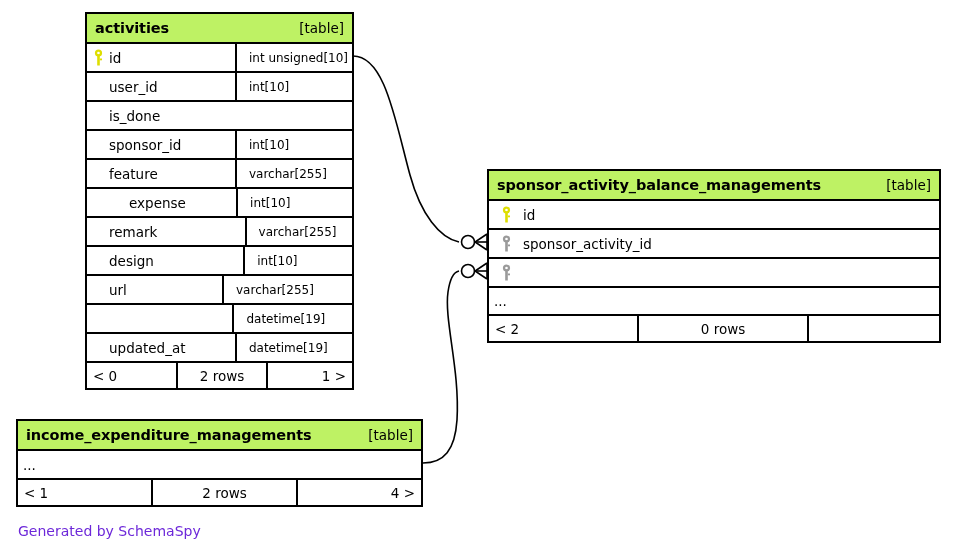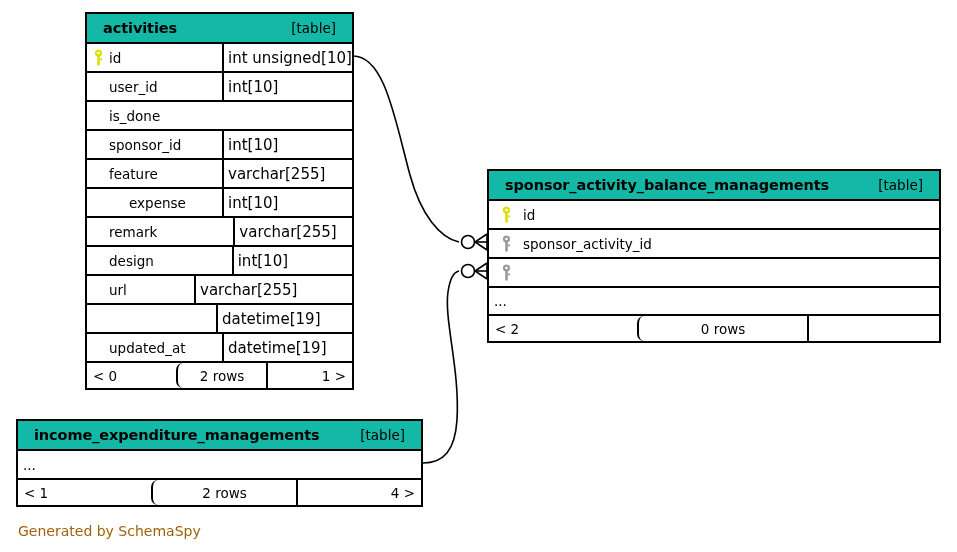--- a/index.html
+++ b/index.html
@@ -31,24 +31,24 @@
     position: absolute;
     background: #ffffff;
     border: 2px solid #000000;
     box-sizing: border-box;
     z-index: 2;
   }
   .tbl-header {
     display: flex;
     align-items: center;
     justify-content: space-between;
-    background: #14b8a6;
+    background: #bef264;
     border-bottom: 2px solid #000000;
     box-sizing: border-box;
-    padding: 0 16px;
+    padding: 0 8px;
     height: 30px;
   }
   .tbl-title {
     font-weight: bold;
     font-size: 14.5px;
     color: #000000;
     letter-spacing: -0.1px;
     white-space: nowrap;
   }
   .tbl-tag {
@@ -71,25 +71,26 @@
     font-size: 13.5px;
     color: #000000;
     white-space: nowrap;
     overflow: hidden;
   }
   .cell-type {
     display: flex;
     align-items: center;
     box-sizing: border-box;
     border-left: 2px solid #000000;
-    padding-left: 4px;
-    font-size: 15px;
+    padding-left: 12px;
+    font-size: 12px;
     color: #000000;
     white-space: nowrap;
     overflow: hidden;
+    margin-left: 28px;
   }
   .keyslot {
     width: 22px;
     min-width: 22px;
     display: flex;
     align-items: center;
     justify-content: center;
   }
   .ellipsis-row {
     display: flex;
@@ -110,26 +111,26 @@
     box-sizing: border-box;
     display: flex;
     align-items: center;
     font-size: 13.5px;
     color: #000000;
     white-space: nowrap;
     padding: 0 6px;
     border-left: 2px solid #000000;
   }
   .foot-cell.first { border-left: none; justify-content: flex-start; }
-  .foot-cell.mid { justify-content: center; border-radius: 7px; }
+  .foot-cell.mid { justify-content: center; }
   .foot-cell.last { justify-content: flex-end; }
   .credit {
     position: absolute;
     font-size: 14px;
-    color: #a16207;
+    color: #6d28d9;
     white-space: nowrap;
   }
   .key-icon { display: block; }
 </style>
 </head>
 <body>
 
 <div id="canvas">
 
   <svg class="edges" viewBox="0 0 957 552" xmlns="http://www.w3.org/2000/svg">

